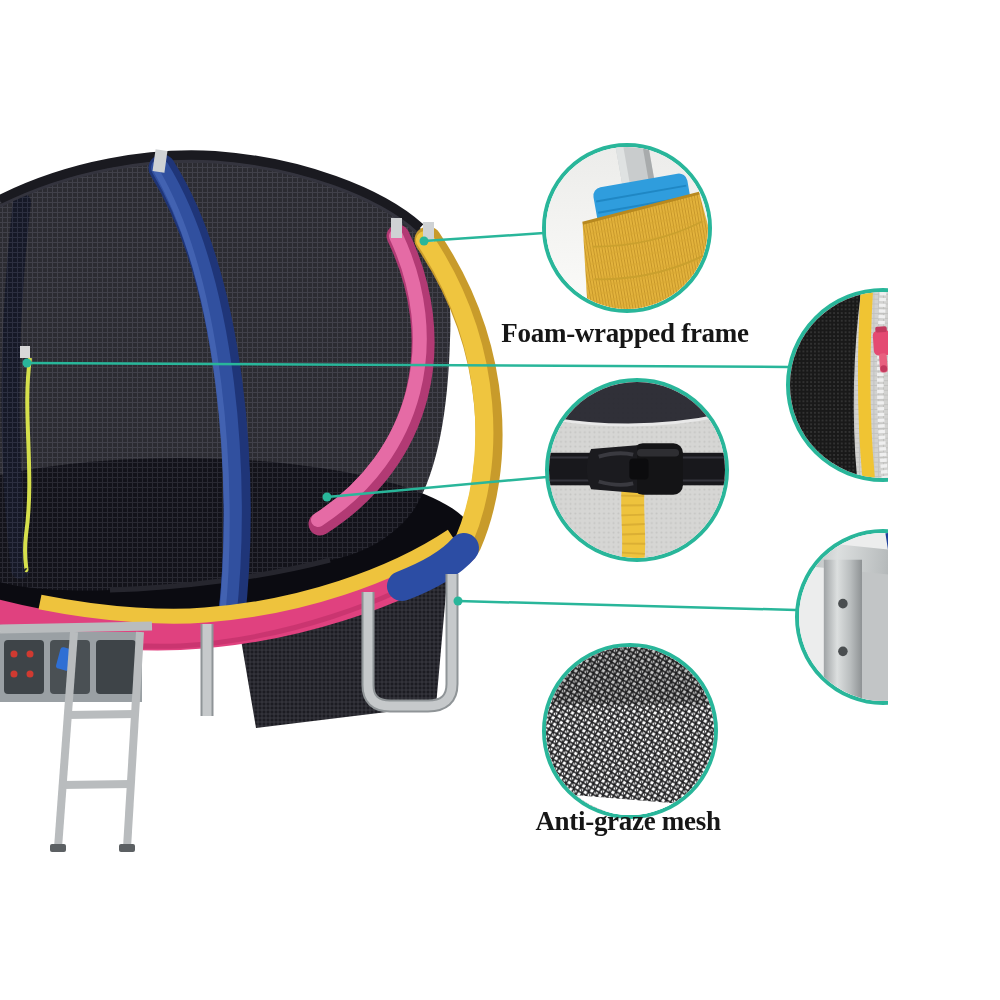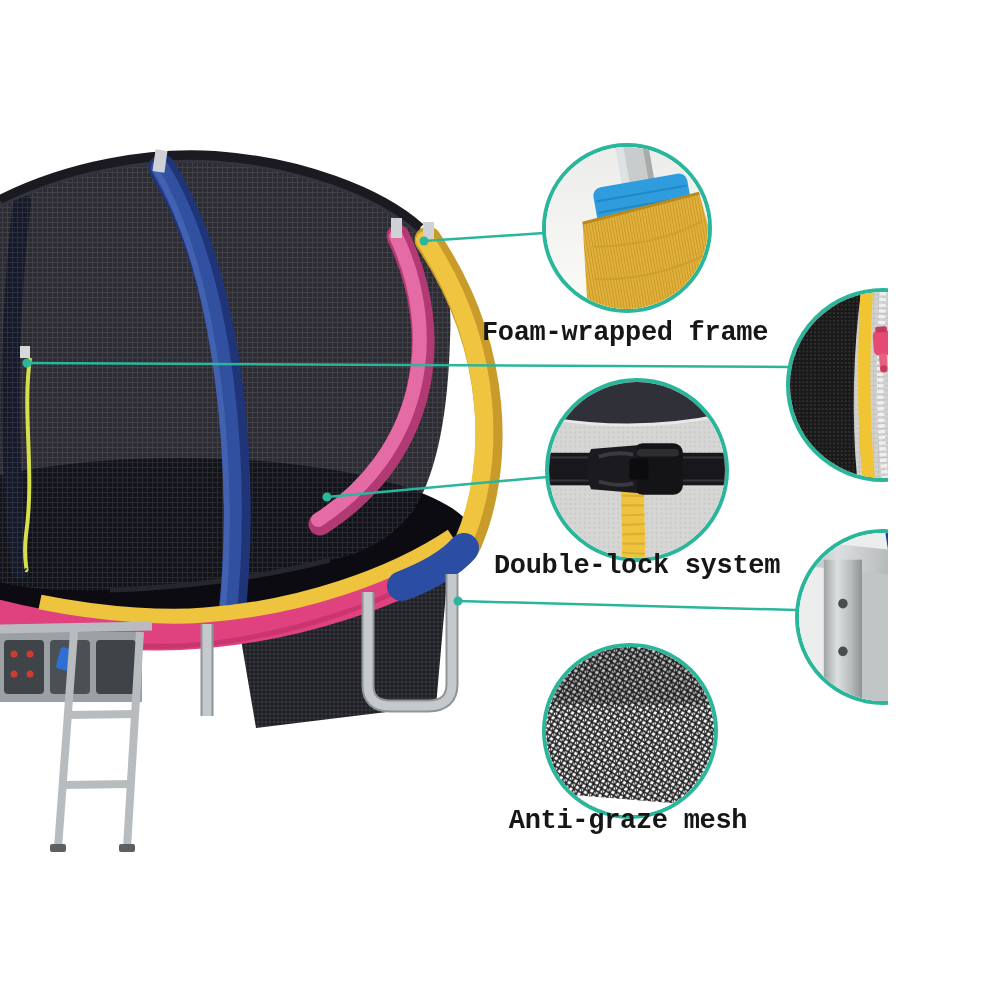--- a/index.html
+++ b/index.html
@@ -1,19 +1,19 @@
 <!DOCTYPE html>
 <html style="--accent: #29b69a;"><head>
 <meta charset="utf-8">
 <style>
   :root { --accent:#29b69a; }
   html,body { margin:0; padding:0; background:#fff; }
   .canvas {
     position:relative; width:888px; height:1000px; background:#fff;
-    overflow:hidden; font-family:Liberation Mono, monospace;
+    overflow:hidden; font-family:Liberation Serif, serif;
   }
   .illustration { position:absolute; left:0; top:140px; }
   .connectors { position:absolute; left:0; top:0; pointer-events:none; color:var(--accent); }
   .callout-circle {
     position:absolute; border-radius:50%; border:4px solid var(--accent);
     overflow:hidden; background:#fff; box-sizing:border-box;
   }
   .callout-circle svg { display:block; width:100%; height:100%; }
   .callout-label {
     position:absolute; transform:translateX(-50%);
@@ -200,21 +200,20 @@
       <g>
         <rect x="88" y="64" width="52" height="54" rx="10" fill="#141416"></rect>
         <rect x="92" y="70" width="44" height="8" rx="4" fill="#2e2e32"></rect>
         <path d="M44 70 L92 66 L92 116 L44 112 C38 98 38 84 44 70 Z" fill="#1b1b1f"></path>
         <path d="M52 78 C66 74 80 74 88 76" stroke="#3a3a40" stroke-width="4" fill="none"></path>
         <path d="M52 104 C66 108 80 108 88 106" stroke="#3a3a40" stroke-width="4" fill="none"></path>
         <rect x="84" y="80" width="20" height="22" rx="4" fill="#0c0c0e"></rect>
       </g>
     </svg>
   </div>
-  <div class="callout-label" style="left:637px; top:551px;">Double-lock system</div>
 
   <div class="callout-circle" style="left:795px; top:529px; width:176px; height:176px;">
     <svg viewBox="0 0 176 176" aria-hidden="true">
       <defs>
         <linearGradient id="h-tube" x1="0" y1="0" x2="1" y2="0">
           <stop offset="0" stop-color="#9fa3a5"></stop>
             <stop offset="0.35" stop-color="#dcdfdf"></stop>
           <stop offset="0.7" stop-color="#b9bdbe"></stop>
             <stop offset="1" stop-color="#8e9294"></stop>
         </linearGradient>

